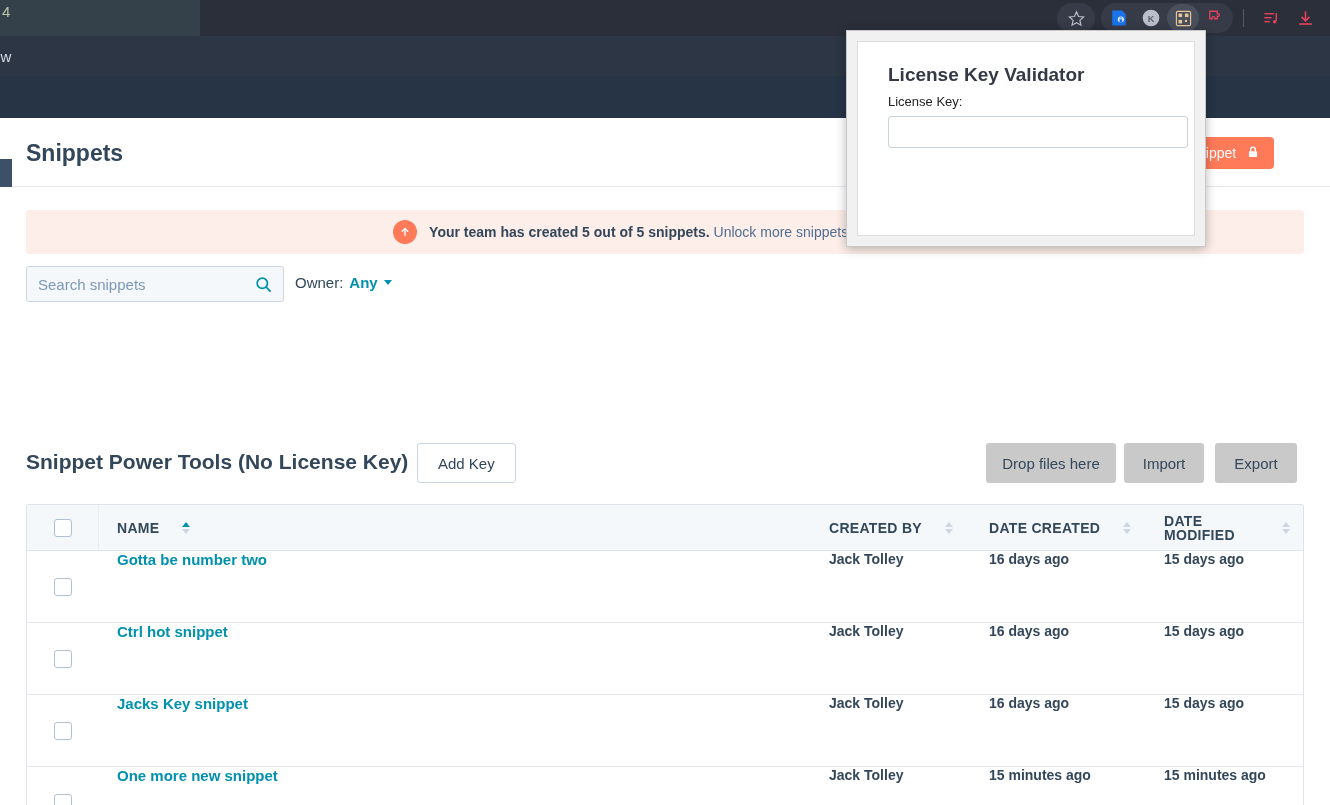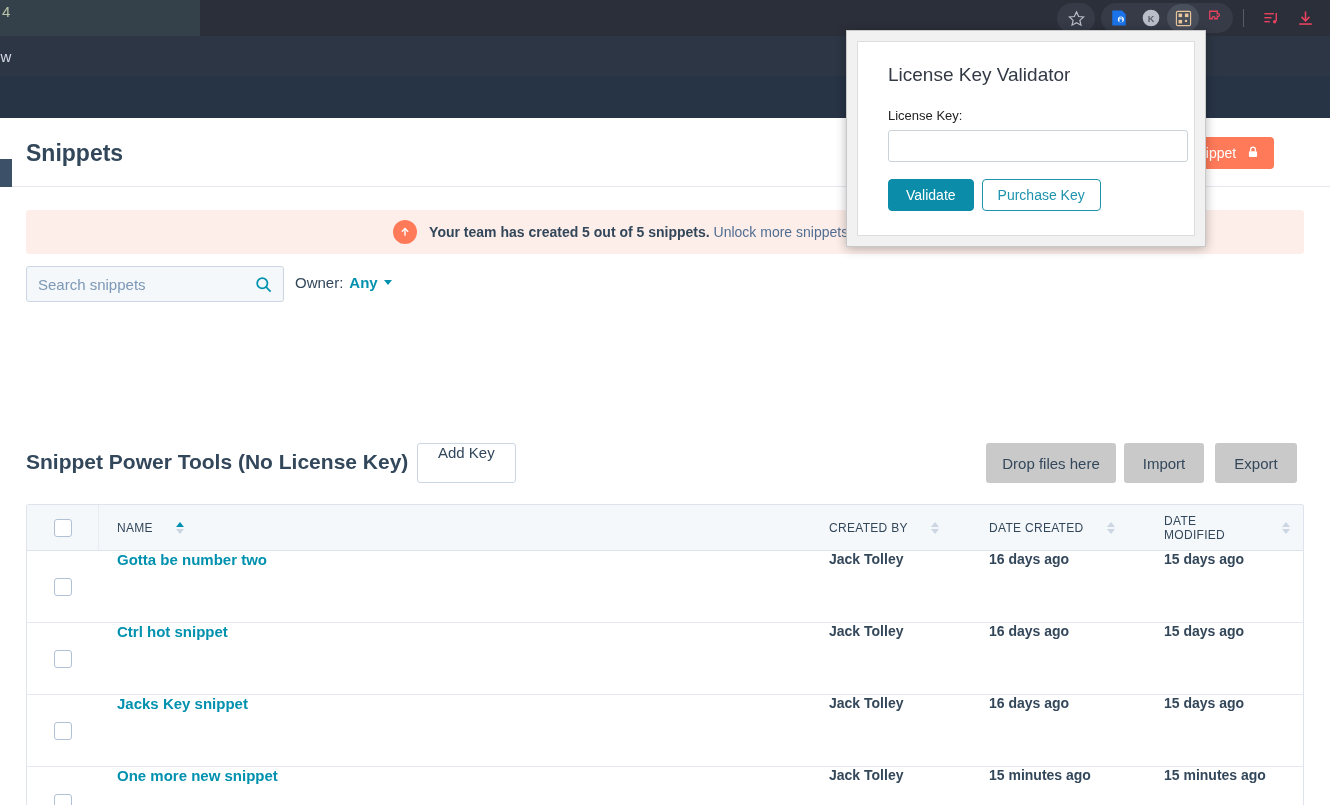--- a/index.html
+++ b/index.html
@@ -158,21 +158,21 @@
 
   
   #power-tools-title {
     position: absolute; left: 14px; top: 332px;
     font-size: 21px; font-weight: bold; color: #33475b;
   }
   #add-key-button {
     position: absolute; left: 405px; top: 325px;
     height: 40px; padding: 0 20px; border: 1px solid #cbd6e2; background: #fff;
     border-radius: 3px; color: #33475b; font-size: 15px;
-    display: flex; align-items: flex-start;
+    display: flex; align-items: center;
   }
   .gray-btn {
     position: absolute; top: 325px; height: 40px;
     background: #c9c9c9; color: #33475b; border-radius: 3px;
     display: flex; align-items: center; justify-content: center;
     font-size: 15px; padding: 0 16px;
   }
   #drop-files-btn { left: 974px; width: 130px; }
   #import-btn { left: 1112px; width: 80px; }
   #export-btn { left: 1203px; width: 82px; }
@@ -187,21 +187,21 @@
     display: flex; align-items: center; height: 46px;
     background: #f5f8fa; border-bottom: 1px solid #dfe3eb;
   }
   .col-check { width: 72px; display: flex; align-items: center; justify-content: center; flex: none; }
   .col-name { width: 730px; flex: none; padding-left: 18px; }
   .col-created-by { width: 160px; flex: none; }
   .col-date-created { width: 175px; flex: none; }
   .col-date-modified { width: 140px; flex: none; }
   #table-head .col-check { align-self: stretch; background: #f5f8fa; border-right: 1px solid #e8edf2;}
   .th {
-    font-size: 12px; font-weight: normal; color: #33475b; letter-spacing: .3px;
+    font-size: 14px; font-weight: bold; color: #33475b; letter-spacing: .3px;
     display: flex; align-items: center; gap: 23px;
   }
   .th-label { line-height: 14px; }
   .sorter { display: inline-flex; flex-direction: column; gap: 2px; }
   .sorter i {
     display: block; width: 0; height: 0;
     border-left: 4px solid transparent; border-right: 4px solid transparent;
   }
   .sorter i.up { border-bottom: 5px solid #cbd6e2; }
   .sorter i.down { border-top: 5px solid #cbd6e2; }
@@ -221,21 +221,21 @@
     position: absolute; left: 846px; top: 30px; width: 360px; height: 217px;
     background: #f1f1f1;
     border: 1px solid #c8c8c8;
     box-shadow: 0 2px 10px rgba(0,0,0,.28);
     padding: 10px;
   }
   #license-popup-inner {
     width: 100%; height: 100%; background: #fff; border: 1px solid #ddd;
     padding: 22px 30px;
   }
-  #popup-title { font-size: 19px; font-weight: normal; color: #333a45; margin-bottom: 22px; }
+  #popup-title { font-size: 19px; font-weight: bold; color: #333a45; margin-bottom: 8px; }
   #popup-label { font-size: 13px; color: #222; margin-bottom: 7px; }
   #license-key-input {
     width: 300px; height: 32px; border: 1px solid #c9d3d9; border-radius: 3px;
     background: #fff; outline: none; padding: 0 8px;
     font-family: "Liberation Sans", sans-serif; font-size: 14px;
   }
   #popup-buttons { display: flex; gap: 8px; margin-top: 17px; }
   #validate-btn {
     background: #0b8ca8; color: #fff; border: 1px solid #0b8ca8; border-radius: 4px;
     height: 32px; padding: 0 17px; font-size: 14px;
@@ -491,22 +491,14 @@
         </div>
       </div>
   </div>
 </div>
 
 <div id="license-popup">
   <div id="license-popup-inner">
     <div id="popup-title">License Key Validator</div>
     <div id="popup-label">License Key:</div>
     <input id="license-key-input" type="text" placeholder="" style="">
-    <div id="popup-buttons">
-      <div id="validate-btn">
-        <span>Validate</span>
-      </div>
-      <div id="purchase-btn">
-        <span>Purchase Key</span>
-      </div>
-    </div>
   </div>
 </div>
 
 </body></html>

